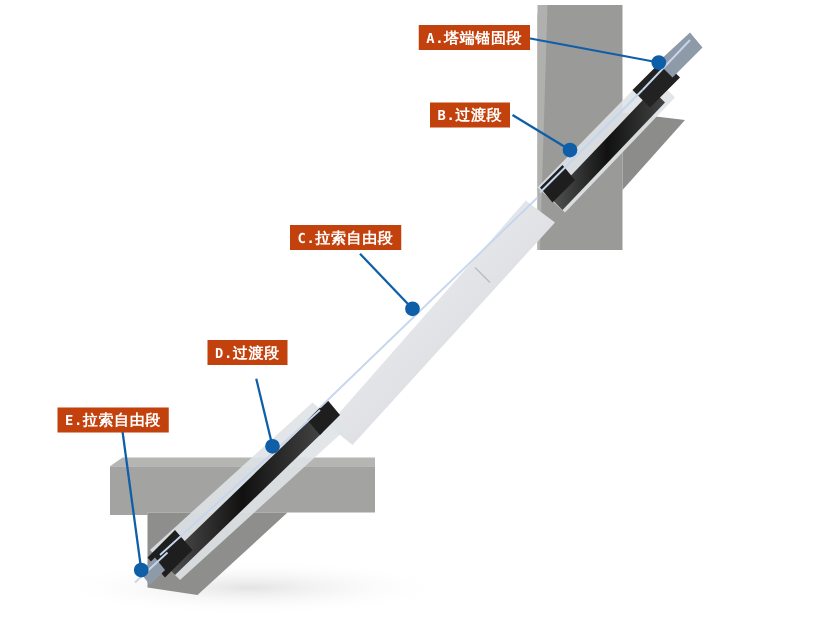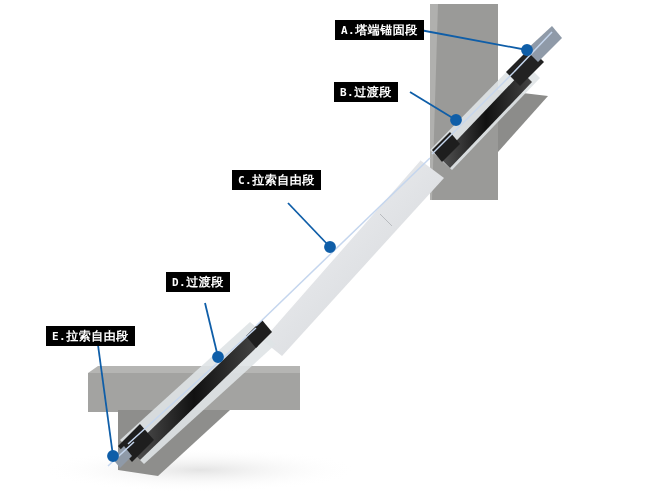--- a/index.html
+++ b/index.html
@@ -1,20 +1,20 @@
 <!DOCTYPE html>
 <html><head>
   <meta charset="utf-8">
   <style>
     html, body { margin: 0; padding: 0; background: #ffffff; }
     body { width: 664px; height: 502px; position: relative; overflow: hidden;
            font-family: "DejaVu Sans", sans-serif; }
     #diagram { position: absolute; left: 0; top: 0; width: 664px; height: 502px; }
     .label {
-      position: absolute; background: #000000; color: #ffffff;
+      position: absolute; background: #c2410c; color: #ffffff;
       font-size: 12px; font-weight: bold; line-height: 20px; height: 20px;
       padding: 0 6px; white-space: nowrap; letter-spacing: 0.5px;
     }
     .label .tag { font-family: "DejaVu Sans Mono", monospace; font-size: 11px; }
   </style>
 </head>
 <body>
 
 <svg id="diagram" viewBox="0 0 664 502" xmlns="http://www.w3.org/2000/svg">
   <defs>
@@ -87,24 +87,24 @@
     <line x1="205" y1="303" x2="218" y2="357"></line>
     <circle cx="218" cy="357" r="5"></circle>
     <line x1="98" y1="345" x2="113" y2="456"></line>
     <circle cx="113" cy="456" r="5"></circle>
   </g>
 </svg>
 
 <div class="label" style="left:335px; top:20px;">
   <span class="tag">A.</span><span>塔端锚固段</span>
 </div>
-<div class="label" style="left:334px; top:82px;">
+<div class="label" style="left:344px; top:82px;">
   <span class="tag">B.</span><span>过渡段</span>
 </div>
-<div class="label" style="left:232px; top:170px;">
+<div class="label" style="left:232px; top:180px;">
   <span class="tag">C.</span><span>拉索自由段</span>
 </div>
 <div class="label" style="left:166px; top:272px;">
   <span class="tag">D.</span><span>过渡段</span>
 </div>
 <div class="label" style="left:46px; top:326px;">
   <span class="tag">E.</span><span>拉索自由段</span>
 </div>
 
 </body></html>

